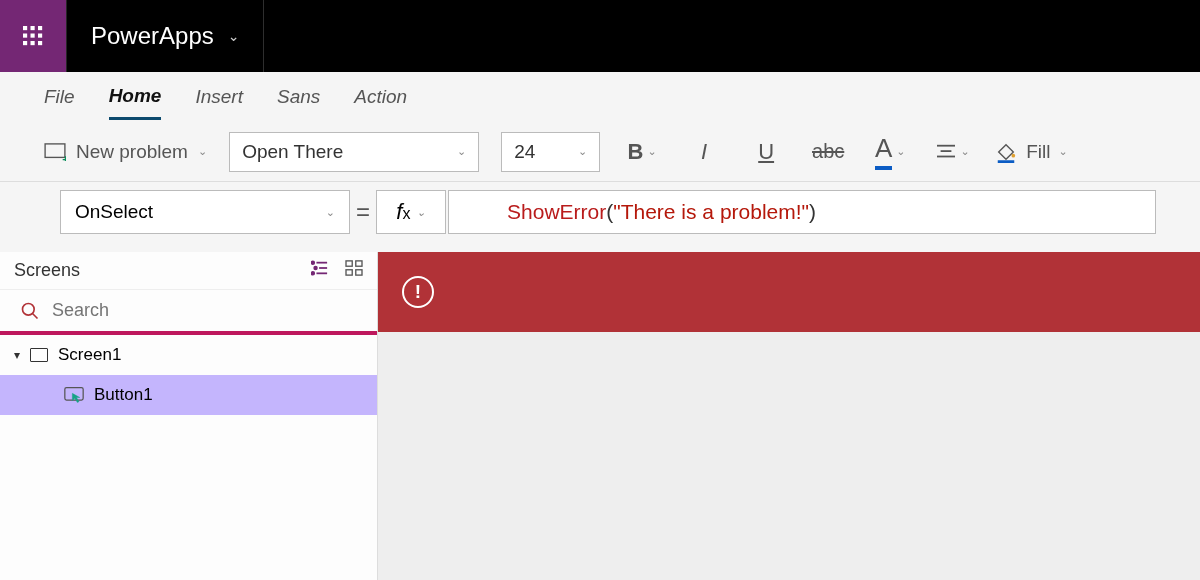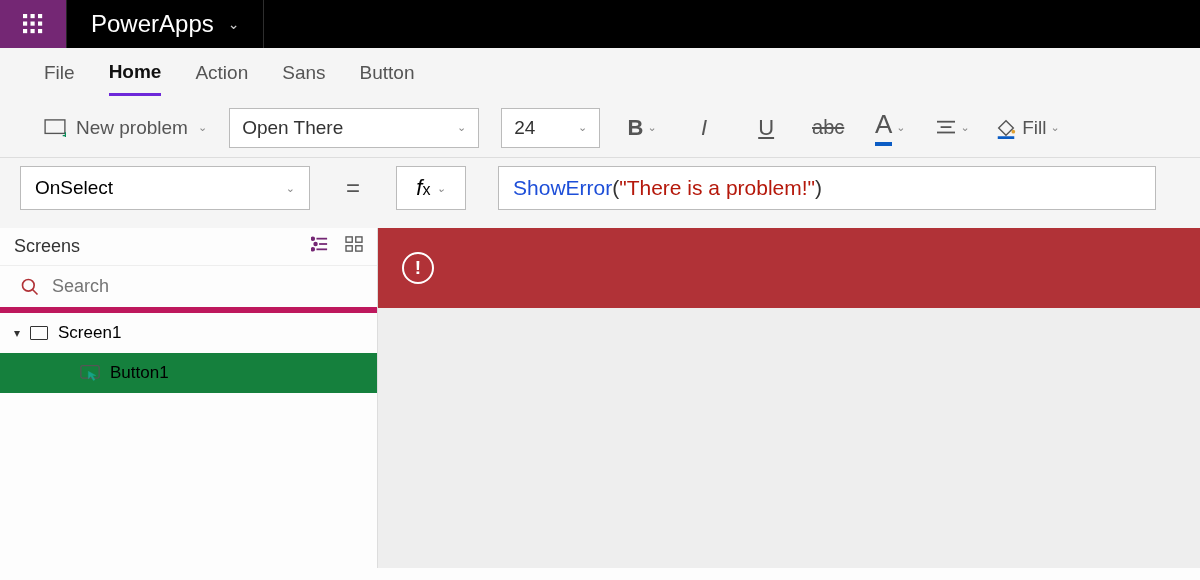--- a/index.html
+++ b/index.html
@@ -1,92 +1,92 @@
 <!DOCTYPE html>
 <html><head>
 <meta charset="utf-8">
 <style>
   * { box-sizing: border-box; margin: 0; padding: 0; font-family: "Segoe UI", Arial, sans-serif; }
   html, body { width: 1200px; height: 580px; overflow: hidden; background: #fdfdfd; }
 
   
   .header {
-    height: 48px; background: #000; display: flex; align-items: stretch; color: #fff;
+    height: 72px; background: #000; display: flex; align-items: stretch; color: #fff;
   }
   .waffle {
     width: 67px; background: #742774; display:flex; align-items:center; justify-content:center;
     border-right: 1px solid #262626;
   }
   .waffle svg { fill: #fff; }
   .app-title-wrap { display:flex; align-items:center; padding: 0 24px; gap:14px; border-right:1px solid #2e2e2e; }
   .app-title { font-size: 24px; font-weight: 300; }
   .chev { font-size: 14px; color:#ccc; }
 
   
   .menubar {
     height: 50px; background:#f5f5f5;  display:flex; align-items:center; padding:0 44px; gap:34px;
     font-size: 19px; color:#555;
   }
-  .menu-item { cursor:pointer; padding:10px 0; }
-  .menu-item.active { color:#111; font-weight:600; border-bottom:3px solid #6d28d9; }
+  .menu-item { cursor:pointer; padding:10px 0;font-style:italic; }
+  .menu-item.active { color:#111; font-weight:600; border-bottom:3px solid #0c4a6e; }
 
   
   .ribbon {
     height: 60px; background:#f5f5f5; display:flex; align-items:center; padding:0 44px; gap:22px;
     border-bottom:1px solid #ddd;
   }
   .newscreen { display:flex; align-items:center; gap:10px; color:#555; font-size:19px; cursor:pointer; }
   .font-select, .size-select {
     background:#fff; border:1px solid #bbb; height:40px; display:flex; align-items:center;
     justify-content:space-between; padding:0 12px; font-size:19px; color:#333;
   }
   .font-select { width:250px; }
   .size-select { width:99px; }
   .ribbon-ico { display:flex; align-items:center; gap:4px; color:#555; font-size:22px; cursor:pointer; min-width:40px; justify-content:center; }
   .mini-chev { font-size:11px; color:#888; }
   .fill-label { font-size:19px; color:#555; }
   .font-color-bar { border-bottom:4px solid #0b5cc4; padding-bottom:2px; }
 
   
   .formula-row {
-    height: 70px; background:#f5f5f5; display:flex; align-items:center; padding:0 44px 10px 20px; gap:32px;
+    height: 70px; background:#f5f5f5; display:flex; align-items:center; padding:0 44px 10px 60px; gap:2px;
   }
   .prop-select {
     background:#fff; border:1px solid #bbb; height:44px; width:290px; display:flex; align-items:center;
     justify-content:space-between; padding:0 14px; font-size:19px;
   }
   .eq { font-size:24px; color:#555; padding:0 4px; }
   .fx-box {
     background:#fff; border:1px solid #bbb; height:44px; width:70px; display:flex; align-items:center;
     justify-content:center; gap:6px; font-style:italic; font-family: "Cambria Math","Times New Roman",serif; font-size:22px;
   }
   .formula-input {
     background:#fff; border:1px solid #bbb; height:44px; flex:1; display:flex; align-items:center;
     padding:0 14px; font-family: Consolas, "Courier New", monospace; font-size:21px;
   }
-  .tok-fn { color:#1d4ed8; }
+  .tok-fn { color:#b91c1c;margin-left:44px; }
   .tok-par { color:#333; }
   .tok-str { color:#b5180b; }
 
   
   .workspace { display:flex; height: calc(580px - 60px - 50px - 60px - 70px); }
   .sidebar { width:378px; border-right:1px solid #ddd; background:#fdfdfd; display:flex; flex-direction:column; }
   .screens-head {
     display:flex; align-items:center; justify-content:space-between; padding:8px 14px; font-size:18px; color:#333;
     border-bottom:1px solid #eee;
   }
   .screens-icons { display:flex; gap:16px; color:#555; }
   .screens-icons .purple { color:#742774; }
-  .search-row { display:flex; align-items:center; gap:12px; padding:10px 20px; border-bottom:6px solid #be185d; }
+  .search-row { display:flex; align-items:center; gap:12px; padding:10px 20px; border-bottom:4px solid #be185d; }
   .search-row input {
     border:none; outline:none; font-size:18px; color:#555; flex:1; background:transparent;
   }
   .tree { font-size:17px; }
   .tree-row { display:flex; align-items:center; gap:10px; padding:10px 14px; cursor:pointer; }
-  .tree-row.child { padding-left:80px; background:#15803d; }
+  .tree-row.child { padding-left:64px; background:#c4b5fd; }
   .tree-caret { font-size:12px; color:#333; }
   .screen-ico { width:18px; height:14px; border:1.5px solid #333; border-radius:1px; }
 
   .canvas-area { flex:1; position:relative; background:#eee; }
   .error-banner {
     position:absolute; left:0; right:0; top:0; height:80px; background:#b13237; color:#fff;
     display:flex; align-items:center; gap:18px; padding:0 24px; font-size:19px;
   }
   .error-circle {
     width:32px; height:32px; border:2.5px solid #fff; border-radius:50%; display:flex;
@@ -127,23 +127,23 @@
   </div>
   <div class="app-title-wrap">
     <span class="app-title">PowerApps</span>
     <span class="chev">⌄</span>
   </div>
 </div>
 
 <div class="menubar">
   <span class="menu-item">File</span>
   <span class="menu-item active">Home</span>
+  <span class="menu-item">Insert</span>
+  <span class="menu-item">Sans</span>
   <span class="menu-item">Action</span>
-  <span class="menu-item">Sans</span>
-  <span class="menu-item">Button</span>
 </div>
 
 <div class="ribbon">
   <div class="newscreen">
     <svg width="22" height="18" viewBox="0 0 24 20">
         <rect x="1" y="1" width="22" height="15" fill="none" stroke="#555" stroke-width="1.5"></rect>
         <text x="20" y="22" font-size="12" fill="#0a8f5b" font-weight="bold">+</text>
       </svg>
     <span>New problem</span>
     <span class="mini-chev">⌄</span>
@@ -174,21 +174,21 @@
       <span class="mini-chev">⌄</span>
     </div>
   <div class="ribbon-ico">
     <svg width="22" height="18" viewBox="0 0 24 20">
         <line x1="2" y1="3" x2="22" y2="3" stroke="#555" stroke-width="2"></line>
         <line x1="6" y1="9" x2="18" y2="9" stroke="#555" stroke-width="2"></line>
         <line x1="2" y1="15" x2="22" y2="15" stroke="#555" stroke-width="2"></line>
       </svg>
     <span class="mini-chev">⌄</span>
   </div>
-  <div class="ribbon-ico" style="">
+  <div class="ribbon-ico" style="gap:8px">
     <svg width="24" height="22" viewBox="0 0 24 24">
         <path d="M4 12 L12 4 L20 12 L12 20 Z" fill="none" stroke="#555" stroke-width="1.5"></path>
         <circle cx="20" cy="16" r="2" fill="#e0a030"></circle>
         <rect x="3" y="21" width="18" height="3" fill="#0b5cc4"></rect>
       </svg>
     <span class="fill-label">Fill</span>
     <span class="mini-chev">⌄</span>
   </div>
 </div>
 

